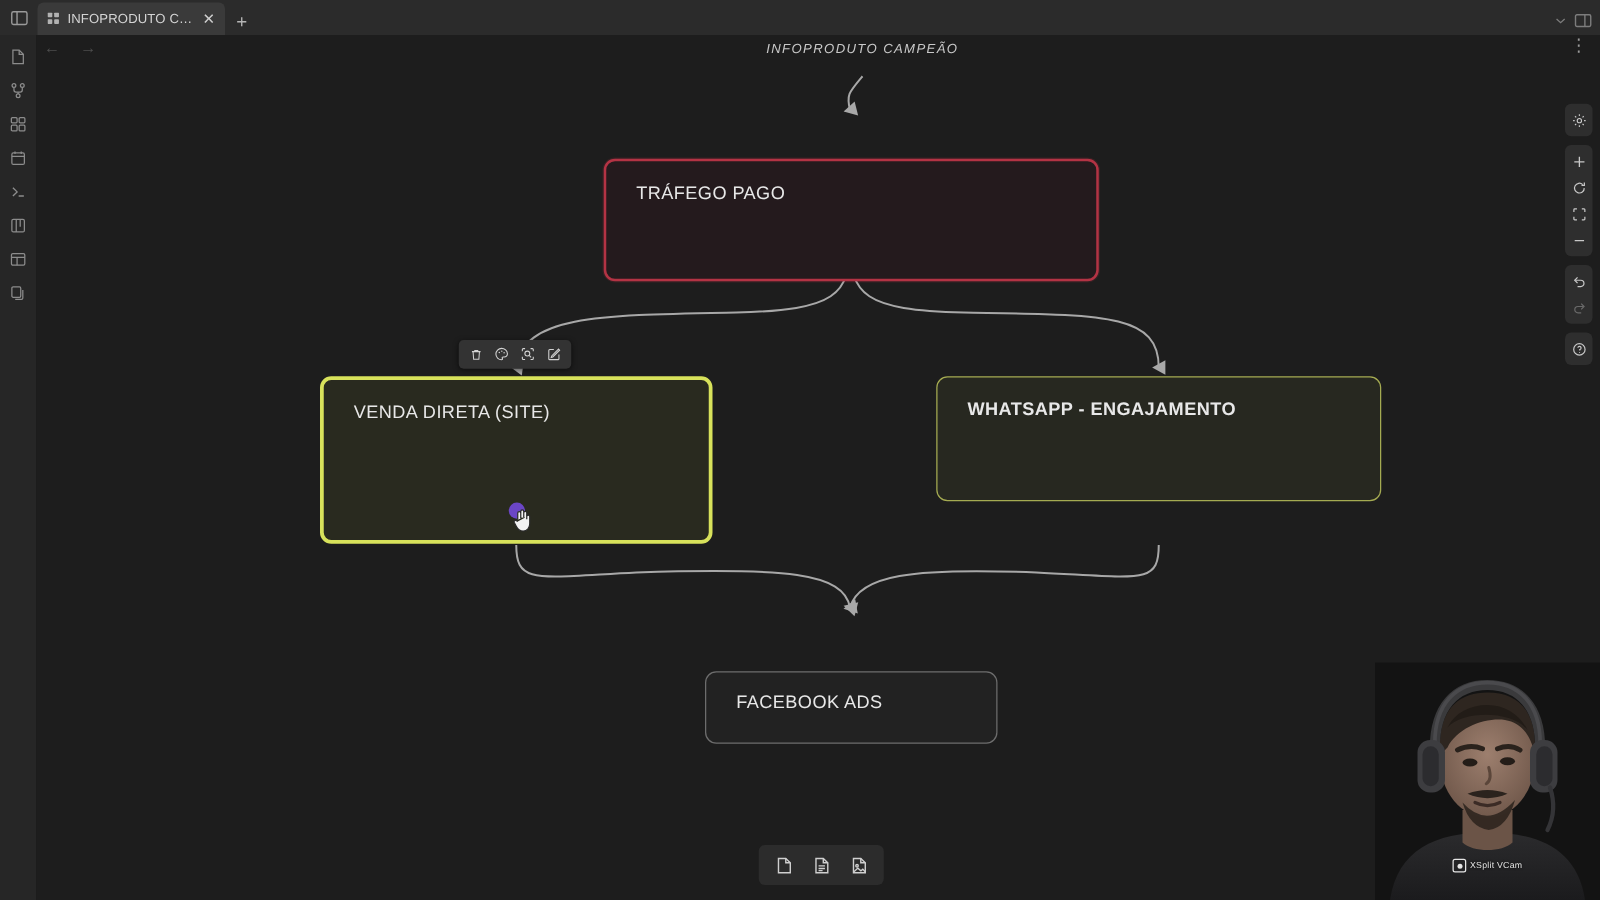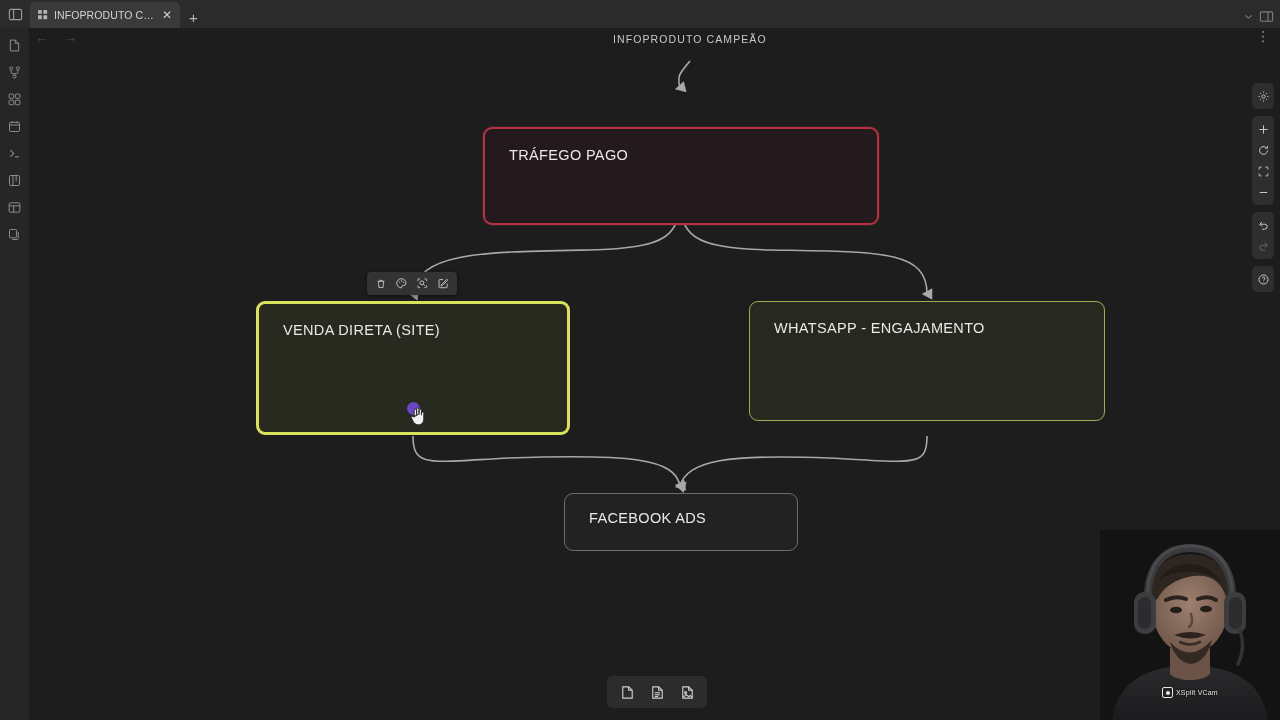--- a/index.html
+++ b/index.html
@@ -79,26 +79,28 @@
     background: #292a1f;
   }
   .node-yellow {
     border: 1.6px solid #a5ab52;
     background: #272820;
   }
   .node-plain {
     border: 1.4px solid #6d6d6d;
     background: #222222;
     padding-top: 16px;
+    margin-top: 44px;
   }
 
   .top-label {
     position: absolute;
     color: #c9c9c9; font-size: 10.5px; letter-spacing: 1.1px;
     white-space: nowrap;
+    font-style: italic;
   }
 
   svg.edges { position: absolute; inset: 0; width: 1251px; height: 692px; pointer-events: none; }
 
   
   .node-toolbar {
     position: absolute;
     height: 23px;
     background: #333333;
     border-radius: 4px;
@@ -292,21 +294,21 @@
     </svg>
 
     <div class="node node-red" id="node-trafego" style="left: 454px; top: 67px; width: 396px; height: 98px;">
       <span>TRÁFEGO PAGO</span>
     </div>
 
     <div class="node node-yellow-sel" id="node-venda" style="left: 227px; top: 273px; width: 314px; height: 134px;">
       <span>VENDA DIRETA (SITE)</span>
     </div>
 
-    <div class="node node-yellow" id="node-whatsapp" style="left: 720px; top: 273px; width: 356px; height: 120px;">
+    <div class="node node-yellow" id="node-whatsapp" style="left: 720px; top: 273px; width: 356px; height: 100px; font-weight: bold;">
       <span>WHATSAPP - ENGAJAMENTO</span>
     </div>
 
     <div class="node node-plain" id="node-facebook" style="left: 535px; top: 465px; width: 234px; height: 58px;">
       <span>FACEBOOK ADS</span>
     </div>
 
     <div class="node-toolbar" style="left:338px; top:244px;">
       <span class="tb">
         <svg width="12" height="12" viewBox="0 0 16 16" fill="none" stroke="currentColor" stroke-width="1.1">

